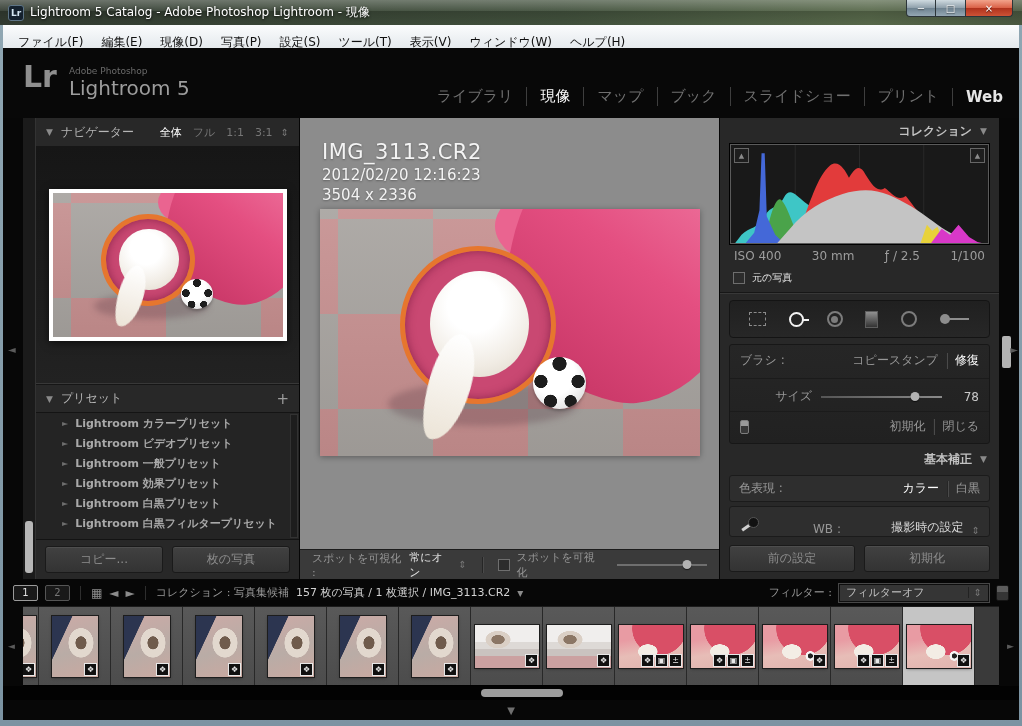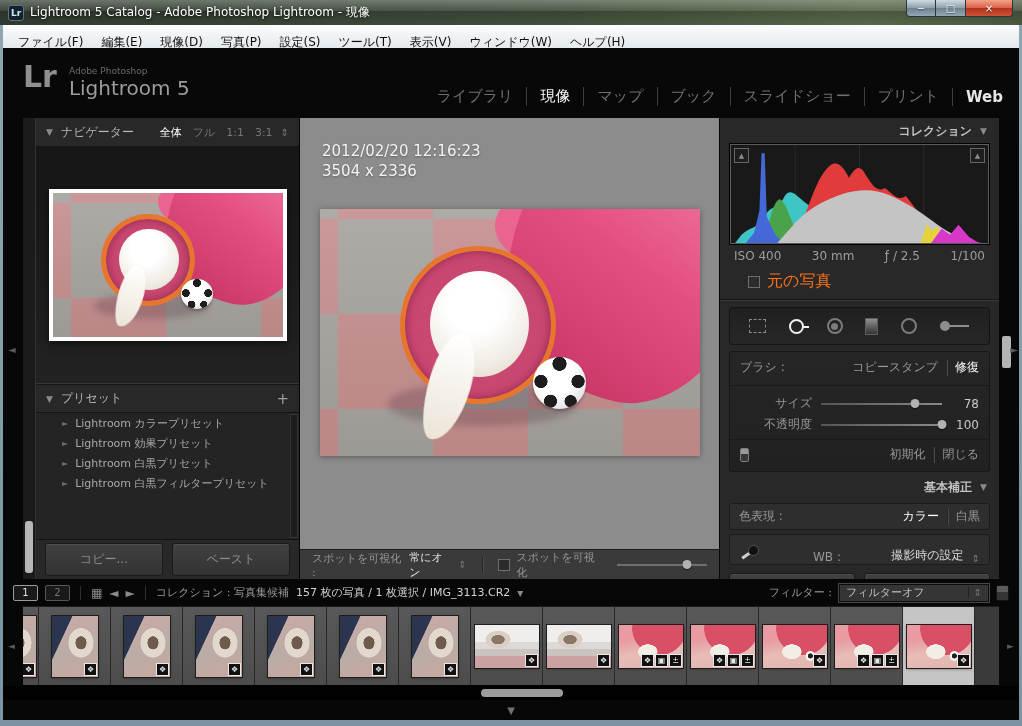--- a/index.html
+++ b/index.html
@@ -56,25 +56,25 @@
   .tri-icon{color:#8a8a8a;font-size:9px;}
   .nav-zooms{margin-left:auto;display:flex;gap:11px;align-items:center;font-size:11px;color:#767676;}
   .zoom-opt.active{color:#fff;}
   .updown{color:#767676;font-size:10px;}
   .navigator-box{height:238px;flex:0 0 238px;background:linear-gradient(#161616,#222);display:flex;align-items:center;
     justify-content:center;border-bottom:1px solid #383838;}
   .nav-photo{width:238px;height:152px;border:4px solid #fff;position:relative;overflow:hidden;box-shadow:0 2px 8px rgba(0,0,0,.6);}
   .presets-header{border-top:1px solid #161616;}
   .plus-icon{margin-left:auto;color:#9c9c9c;font-size:15px;}
   .preset-list{flex:1;background:#242424;border-top:1px solid #141414;position:relative;overflow:hidden;}
-  .preset-item{height:20px;display:flex;align-items:center;gap:7px;padding-left:26px;font-size:11px;color:#a9a9a9;white-space:nowrap;}
+  .preset-item{height:20px;display:flex;align-items:center;gap:7px;padding-left:26px;font-size:11px;color:#a9a9a9;white-space:nowrap;font-weight:bold;}
   .preset-item::before{content:"►";color:#6d6d6d;font-size:8px;}
   .pl-scrollbar{position:absolute;right:1px;top:1px;bottom:1px;width:8px;background:#1d1d1d;border:1px solid #323232;}
   .lp-buttons{height:40px;flex:0 0 40px;display:flex;gap:9px;align-items:center;padding:0 9px;border-top:1px solid #131313;background:#282828;}
-  .dim-btn{flex:1;height:33px;background:linear-gradient(#414141,#333);border:1px solid #1a1a1a;border-radius:3px;
+  .dim-btn{flex:1;height:27px;background:linear-gradient(#414141,#333);border:1px solid #1a1a1a;border-radius:3px;
     box-shadow:inset 0 1px 0 rgba(255,255,255,.07);color:#8d8d8d;font-size:12px;display:flex;align-items:center;justify-content:center;white-space:nowrap;}
 
   
   .center{flex:1;position:relative;background:#8c8c8c;min-width:0;}
   .overlay{position:absolute;left:22px;top:22px;z-index:3;color:#f4f4f4;text-shadow:0 1px 2px rgba(60,60,60,.55);}
   .ov-file{font-size:21px;letter-spacing:.5px;}
   .ov-date,.ov-dim{font-size:15px;margin-top:2px;}
   .main-photo{position:absolute;left:20px;top:91px;width:380px;height:247px;box-shadow:0 1px 6px rgba(0,0,0,.35);overflow:hidden;}
 
   
@@ -115,21 +115,21 @@
   .right-panel{width:280px;flex:0 0 280px;background:#282828;border-left:1px solid #060606;display:flex;flex-direction:column;overflow:hidden;}
   .rp-header{height:26px;flex:0 0 26px;display:flex;align-items:center;justify-content:flex-end;gap:8px;
     padding:0 12px;font-size:12px;font-weight:bold;color:#c2c2c2;}
   .hist-box{margin:0 10px;height:100px;flex:0 0 100px;position:relative;background:#191919;border:1px solid #5b5b5b;
     box-shadow:0 0 0 1px #000;}
   .clip-btn{position:absolute;top:3px;width:15px;height:15px;border:1px solid #666;background:#1e1e1e;color:#8b8b8b;
     font-size:7px;display:flex;align-items:center;justify-content:center;z-index:2;}
   .clip-btn.left{left:3px;} .clip-btn.right{right:3px;}
   .hist-svg{position:absolute;inset:0;width:100%;height:100%;}
   .hist-info{display:flex;justify-content:space-between;padding:5px 14px 3px;font-size:12px;color:#9d9d9d;}
-  .orig-row{display:flex;align-items:center;gap:7px;padding:5px 28px 7px;font-size:16px;color:#f97316;border-bottom:1px solid #171717;box-shadow:0 1px 0 #383838;}
+  .orig-row{display:flex;align-items:center;gap:7px;padding:5px 13px 7px;font-size:10px;color:#e5e5e5;border-bottom:1px solid #171717;box-shadow:0 1px 0 #383838;}
   .tool-strip{margin:7px 9px 4px;height:38px;flex:0 0 38px;background:linear-gradient(#202020,#272727);
     border:1px solid #141414;border-radius:4px;display:flex;align-items:center;justify-content:space-around;padding:0 8px;}
   .crop-icon{width:17px;height:14px;border:1px dashed #8b8b8b;}
   .spot-icon{width:15px;height:15px;border:2px solid #f2f2f2;border-radius:50%;position:relative;}
   .spot-icon::after{content:"";position:absolute;right:-7px;top:5px;width:7px;height:2px;background:#f2f2f2;}
   .redeye-icon{width:16px;height:16px;border:2px solid #7c7c7c;border-radius:50%;display:flex;align-items:center;justify-content:center;}
   .redeye-icon i{width:7px;height:7px;background:#7c7c7c;border-radius:50%;}
   .grad-icon{width:13px;height:17px;background:linear-gradient(#909090,#333);border:1px solid #5e5e5e;}
   .radial-icon{width:16px;height:16px;border:2px solid #7c7c7c;border-radius:50%;}
   .brush-icon{width:30px;height:16px;position:relative;}
@@ -300,38 +300,45 @@
             <span>プリセット</span>
             <span class="plus-icon">+</span>
           </div>
           <div class="preset-list">
 
             <div class="pl-scrollbar"></div>
           <div class="preset-item">
                 <span>Lightroom カラープリセット</span>
               </div>
               <div class="preset-item">
+                <span>Lightroom ビデオプリセット</span>
+              </div>
+              <div class="preset-item">
+                <span>Lightroom 一般プリセット</span>
+              </div>
+              <div class="preset-item">
                 <span>Lightroom 効果プリセット</span>
               </div>
               <div class="preset-item">
                 <span>Lightroom 白黒プリセット</span>
               </div>
               <div class="preset-item">
                 <span>Lightroom 白黒フィルタープリセット</span>
               </div>
             </div>
           <div class="lp-buttons">
             <div class="dim-btn">コピー...</div>
-            <div class="dim-btn">ペースト</div>
+            <div class="dim-btn">枚の写真</div>
           </div>
         </div>
       </div>
 
       <div class="center">
         <div class="overlay">
+          <div class="ov-file">IMG_3113.CR2</div>
           <div class="ov-date">2012/02/20 12:16:23</div>
           <div class="ov-dim">3504 x 2336</div>
         </div>
         <div class="main-photo">
           <div class="photo-scene">
             <div class="scene-haze"></div>
             <div class="tunnel-top"></div>
             <div class="tunnel-body"></div>
             <div class="tunnel-shadow"></div>
             <div class="tunnel-rim"></div>
@@ -404,27 +411,20 @@
               <span class="opt-lit">修復</span>
             </div>
           </div>
           <div class="bp-sliders">
             <div class="slider-row">
               <span class="slider-label">サイズ</span>
               <div class="slider-track">
                   <span class="sthumb" style="left:78%"></span>
                 </div>
               <span class="slider-value">78</span>
-            </div>
-            <div class="slider-row">
-              <span class="slider-label">不透明度</span>
-              <div class="slider-track">
-                  <span class="sthumb" style="left:100%"></span>
-                </div>
-              <span class="slider-value">100</span>
             </div>
           </div>
           <div class="bp-row3">
             <span class="switch-icon"></span>
             <div class="bp-right">
               <span class="opt-dim">初期化</span>
               <div class="vdiv"></div>
               <span class="opt-dim">閉じる</span>
             </div>
           </div>

